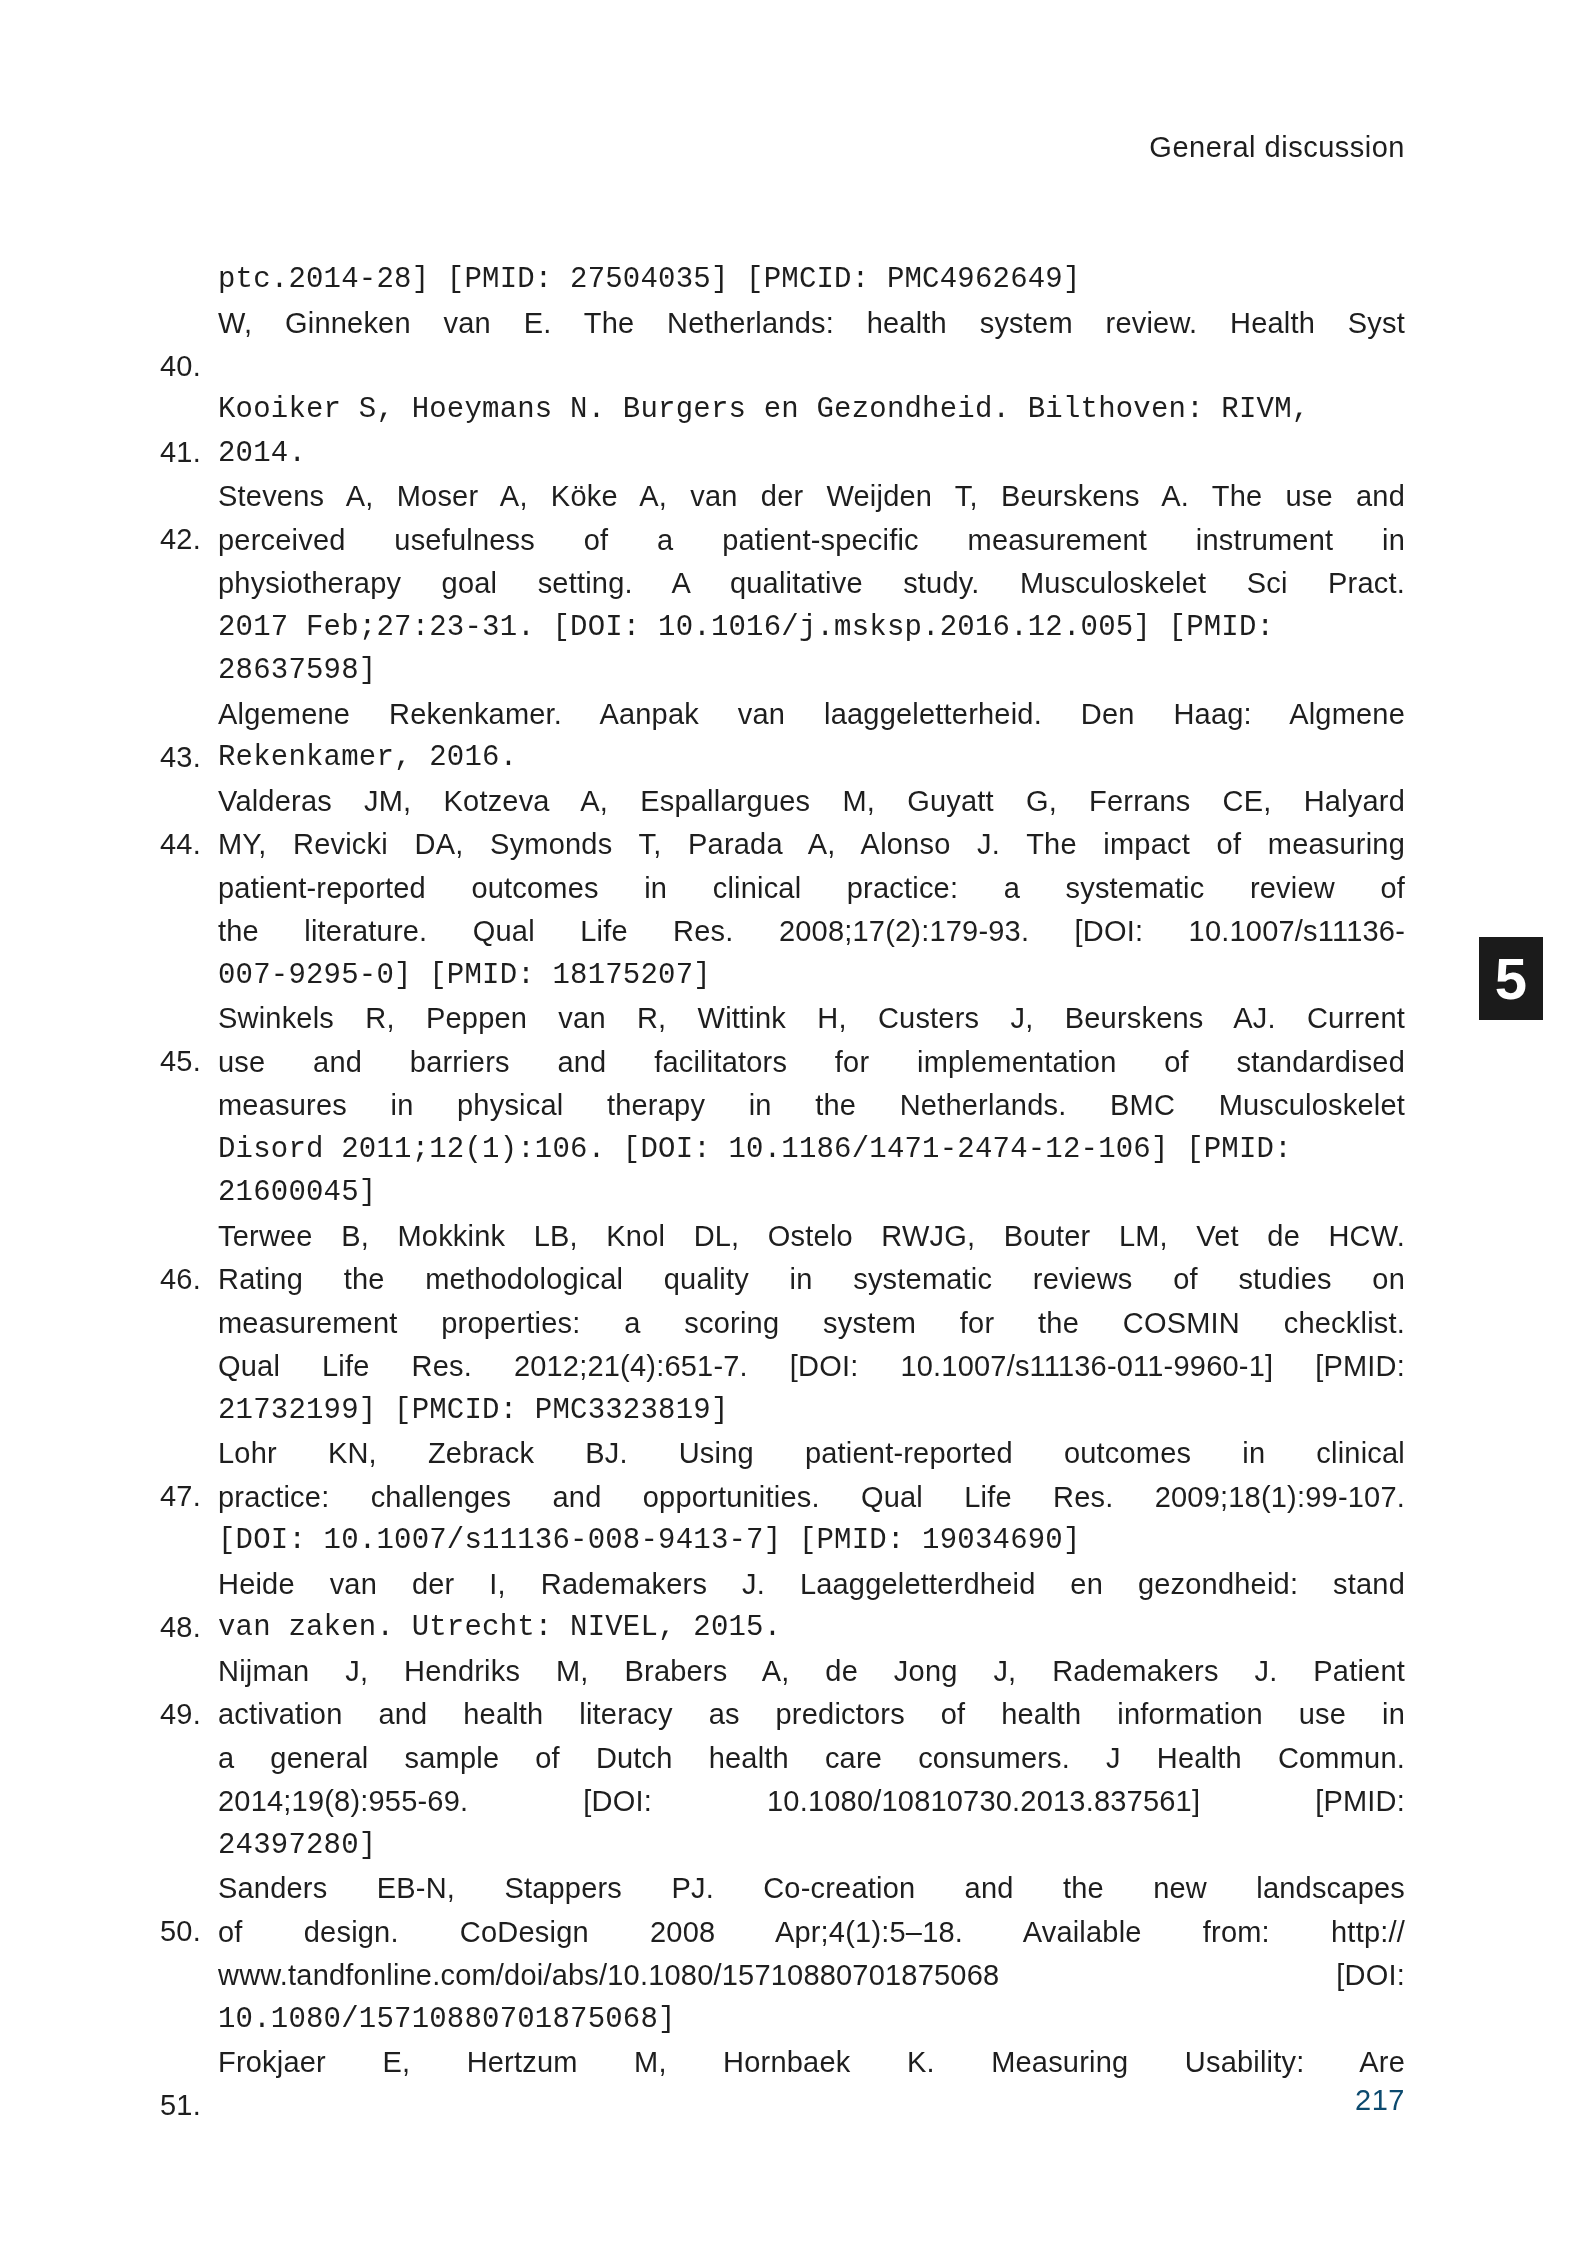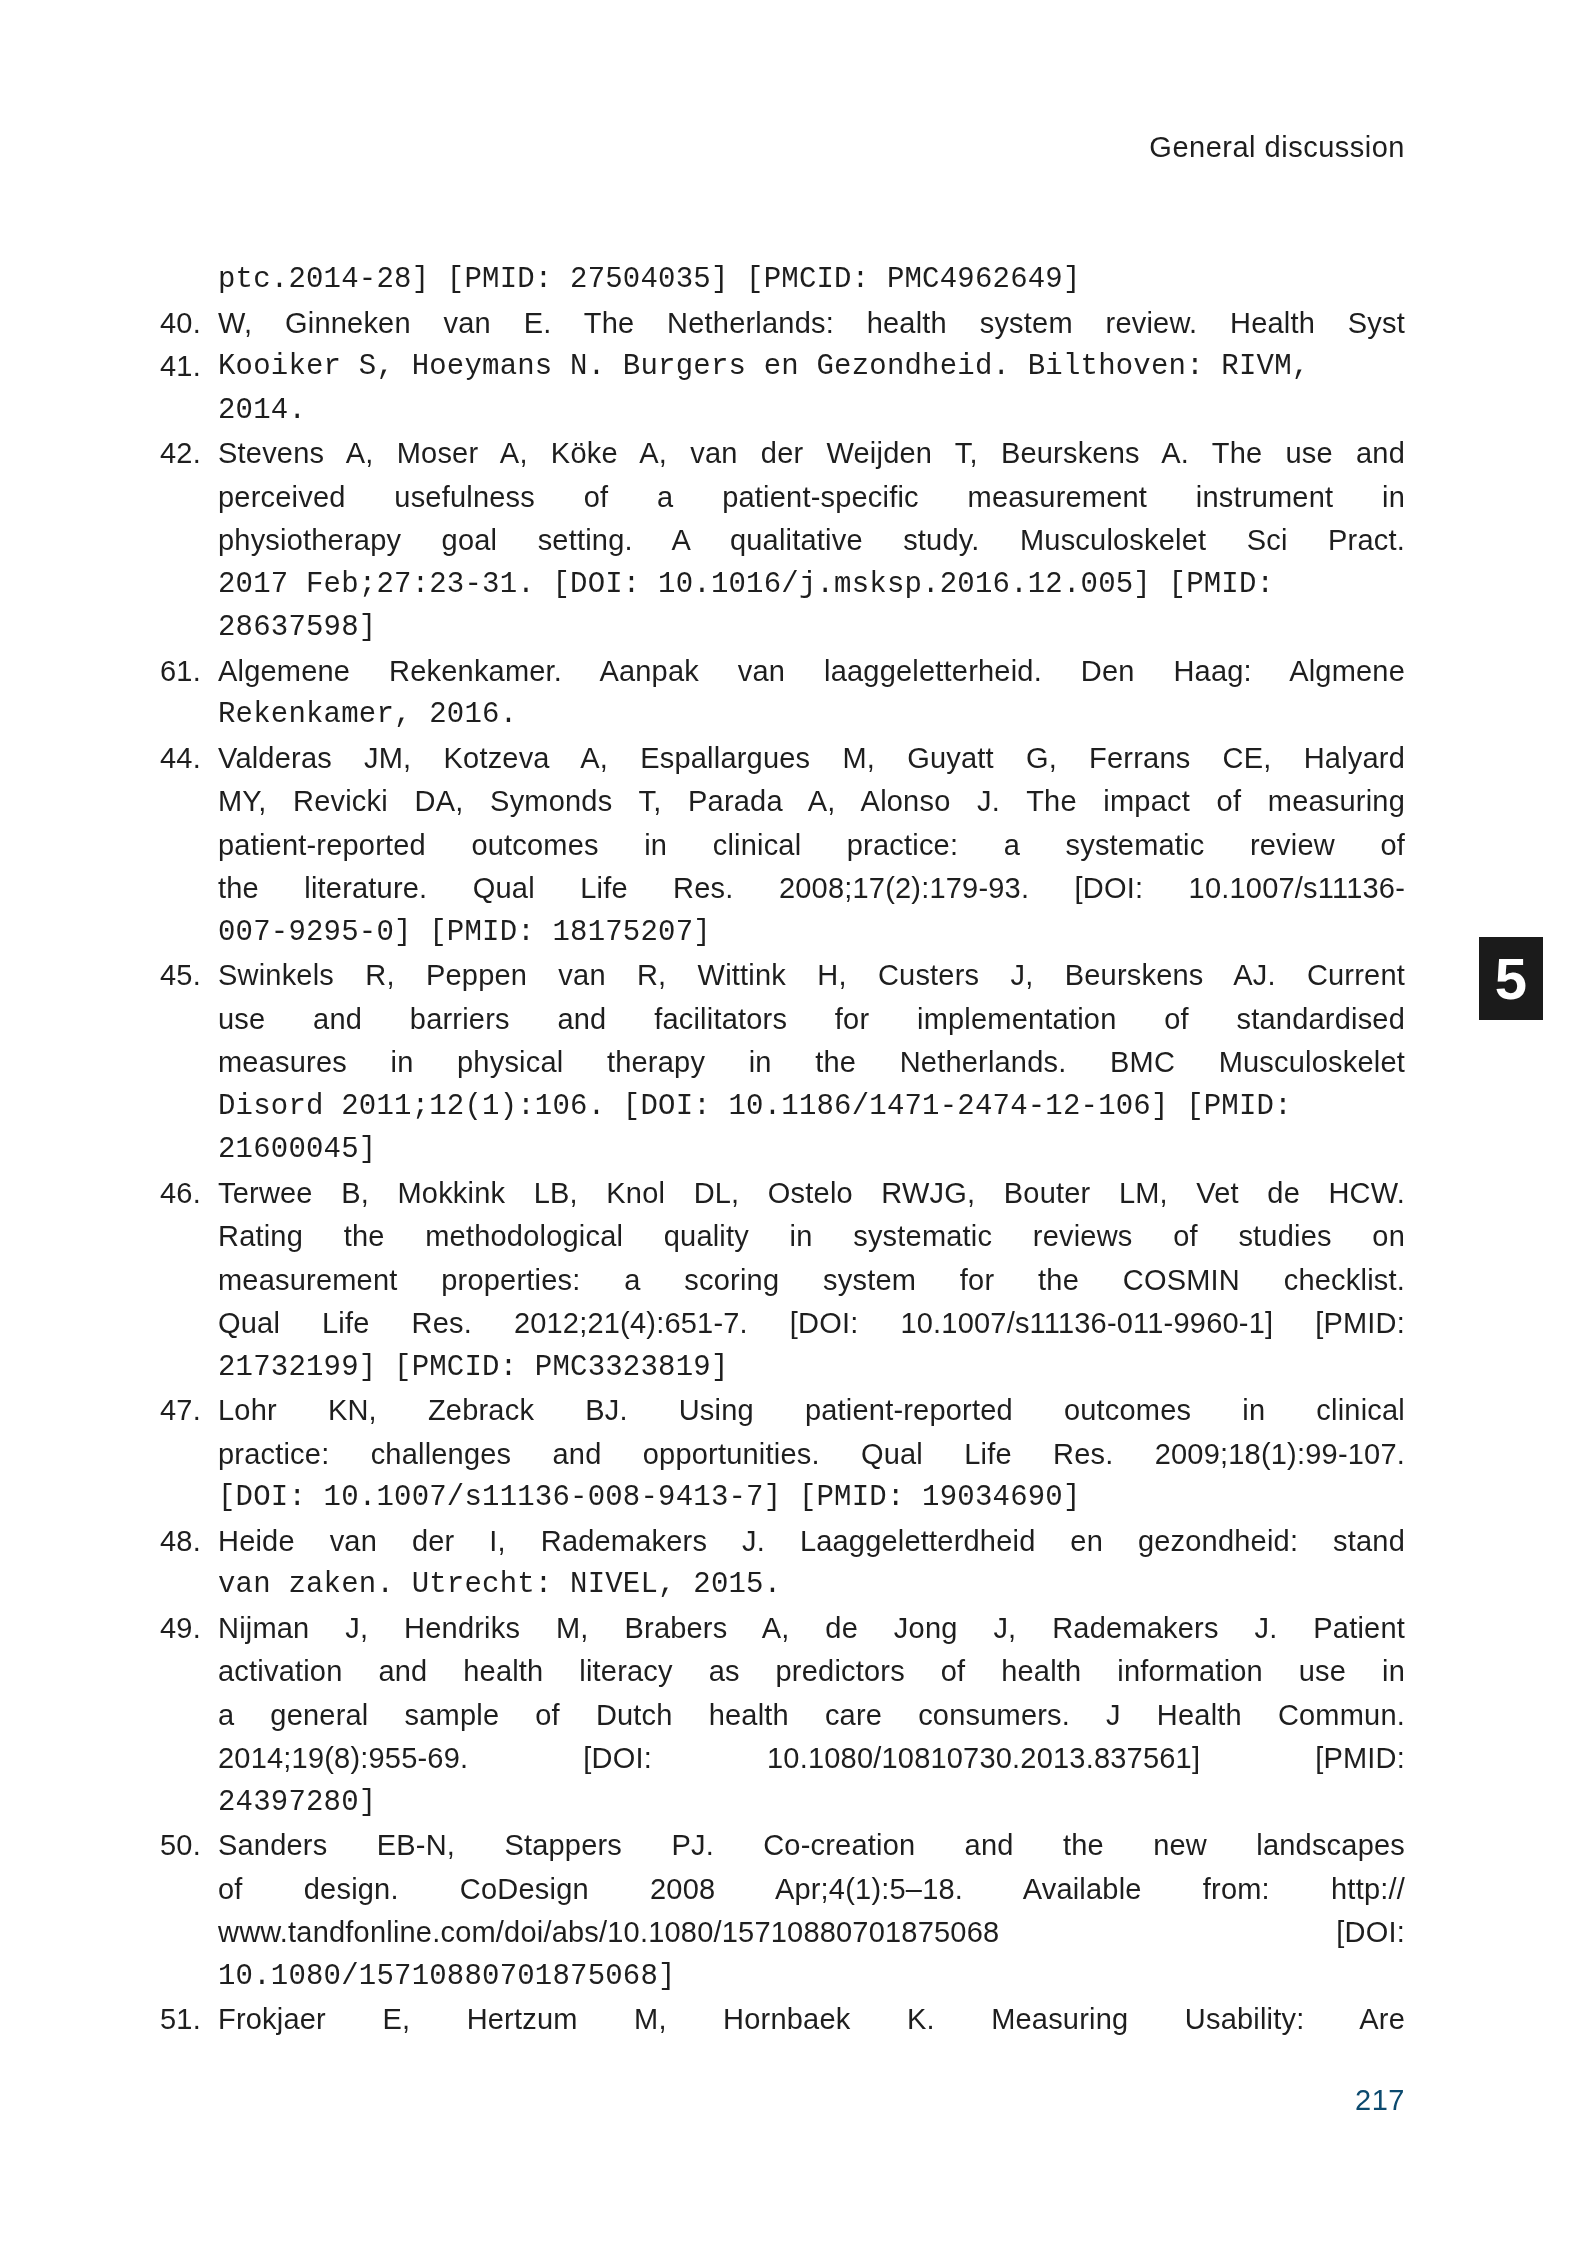--- a/index.html
+++ b/index.html
@@ -34,20 +34,21 @@
   .ref-item {
     display: flex;
     align-items: flex-start;
   }
   .ref-num {
     flex: 0 0 58px;
     width: 58px;
     font-size: 29px;
     line-height: 43.5px;
     letter-spacing: 0.2px;
+    margin-top: 43px;
   }
   .ref-lines {
     flex: 1 1 auto;
     min-width: 0;
   }
   .ref-line {
     font-size: 29px;
     line-height: 43.5px;
     letter-spacing: 0.2px;
     text-align: justify;
@@ -111,21 +112,21 @@
     <div class="ref-item">
       <div class="ref-num">42.</div>
       <div class="ref-lines">
         <div class="ref-line">Stevens A, Moser A, Köke A, van der Weijden T, Beurskens A. The use and</div>
         <div class="ref-line">perceived usefulness of a patient-specific measurement instrument in</div>
         <div class="ref-line">physiotherapy goal setting. A qualitative study. Musculoskelet Sci Pract.</div>
         <div class="ref-line lastline">2017 Feb;27:23-31. [DOI: 10.1016/j.msksp.2016.12.005] [PMID: 28637598]</div>
       </div>
     </div>
     <div class="ref-item">
-      <div class="ref-num">61.</div>
+      <div class="ref-num">43.</div>
       <div class="ref-lines">
         <div class="ref-line">Algemene Rekenkamer. Aanpak van laaggeletterheid. Den Haag: Algmene</div>
         <div class="ref-line lastline">Rekenkamer, 2016.</div>
       </div>
     </div>
     <div class="ref-item">
       <div class="ref-num">44.</div>
       <div class="ref-lines">
         <div class="ref-line">Valderas JM, Kotzeva A, Espallargues M, Guyatt G, Ferrans CE, Halyard</div>
         <div class="ref-line">MY, Revicki DA, Symonds T, Parada A, Alonso J. The impact of measuring</div>

